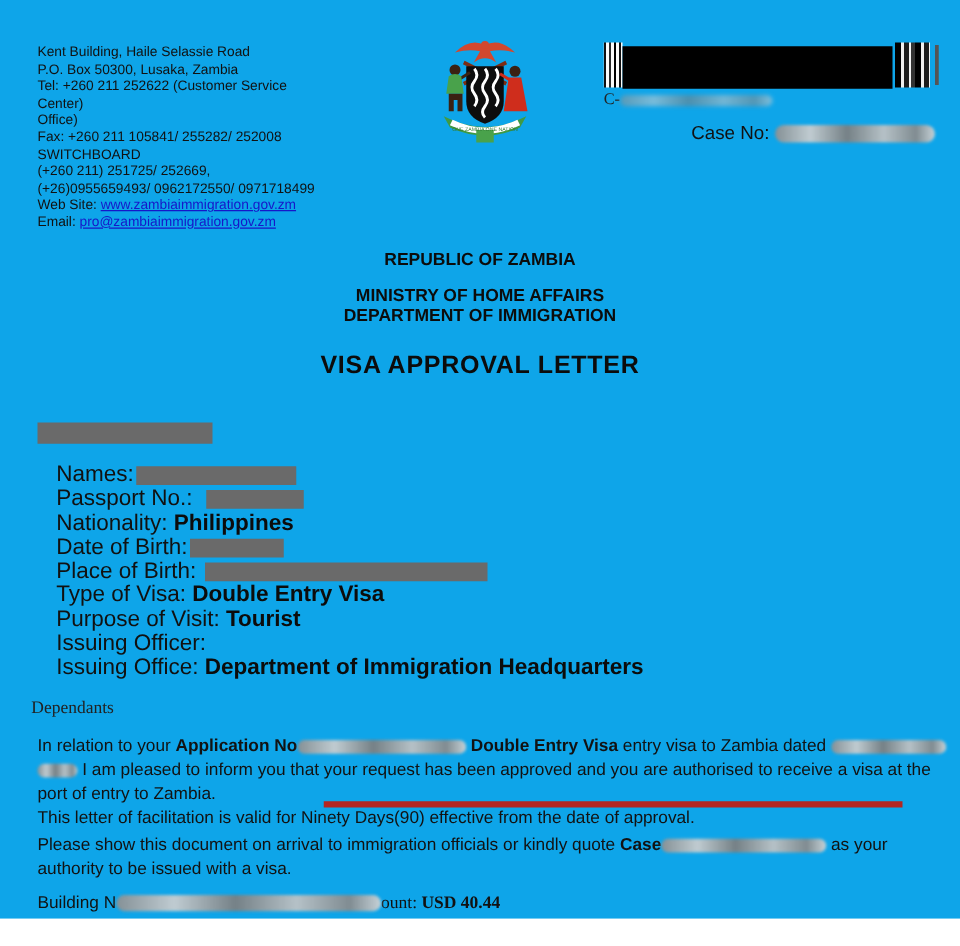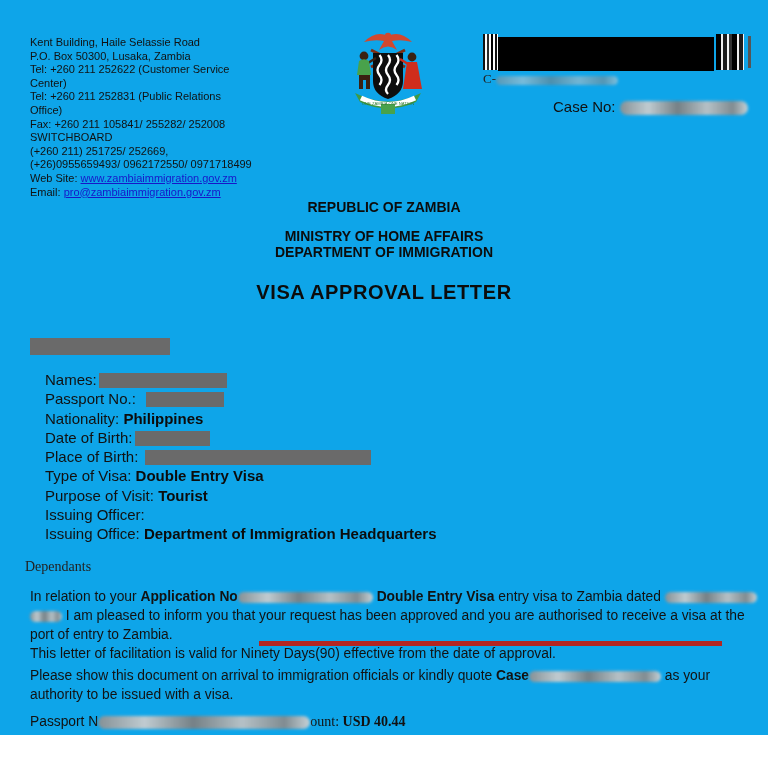--- a/index.html
+++ b/index.html
@@ -36,21 +36,21 @@
   .h-ministry{top:228px;font-size:14px;}
   .h-department{top:244px;font-size:14px;}
   .h-title{top:281px;font-size:20px;letter-spacing:.6px;}
   
   .gbar{background:#6a6a6a;display:inline-block;}
   .bar-top{position:absolute;left:30px;top:338px;width:140px;height:17px;}
   .fbar{height:15px;vertical-align:-3px;margin-left:6px;}
   .fbar.tight{margin-left:2px;}
   .w-names{width:128px;} .w-passport{width:78px;} .w-dob{width:75px;} .w-pob{width:226px;}
   
-  .fields{position:absolute;left:45px;top:370px;font-size:15px;line-height:19.3px;color:#111;}
+  .fields{position:absolute;left:45px;top:370px;font-size:18px;line-height:19.3px;color:#111;}
   .fields b{color:#0c0c0c;}
   
   .dependants{position:absolute;left:25px;top:559px;font-family:"Liberation Serif",serif;font-size:14px;color:#222;}
   
   .para{position:absolute;left:30px;width:730px;font-size:13.8px;line-height:19px;color:#121212;}
   .p1{top:587px;} .p2{top:666px;}
   .para .ln{white-space:nowrap;}
   .redline{border-bottom:5px solid #b32622;padding-bottom:18px;}
   .blur-inline{height:11px;}
   
@@ -60,21 +60,20 @@
 </head>
 <body>
 
 <div class="page">
 
   <div class="address">
     <div>Kent Building, Haile Selassie Road</div>
     <div>P.O. Box 50300, Lusaka, Zambia</div>
     <div>Tel: +260 211 252622 (Customer Service</div>
     <div>Center)</div>
-    <div>Tel: +260 211 252831 (Public Relations</div>
     <div>Office)</div>
     <div>Fax: +260 211 105841/ 255282/ 252008</div>
     <div>SWITCHBOARD</div>
     <div>(+260 211) 251725/ 252669,</div>
     <div>(+26)0955659493/ 0962172550/ 0971718499</div>
     <div>
       <span>Web Site: </span><a>www.zambiaimmigration.gov.zm</a>
     </div>
     <div>
       <span>Email: </span><a>pro@zambiaimmigration.gov.zm</a>
@@ -153,16 +152,16 @@
     <div class="ln">port of entry to Zambia.</div>
     <div class="ln">This letter of facilitation is valid for Ninety Days(90) effective from the date of approval.</div>
   </div>
 
   <div class="para p2">
     <div class="ln"><span>Please show this document on arrival to immigration officials or kindly quote </span><b>Case</b><span class="smear blur-inline" style="width:132px;"></span><span> as your</span></div>
     <div class="ln">authority to be issued with a visa.</div>
   </div>
 
   <div class="receipt">
-    <span>Passport N</span><span class="smear" style="width:212px;height:13px;vertical-align:-3px;"></span><span class="serif">ount: </span><b class="serif">USD 40.44</b>
+    <span>Building N</span><span class="smear" style="width:212px;height:13px;vertical-align:-3px;"></span><span class="serif">ount: </span><b class="serif">USD 40.44</b>
   </div>
 
 </div>
 
 </body></html>

